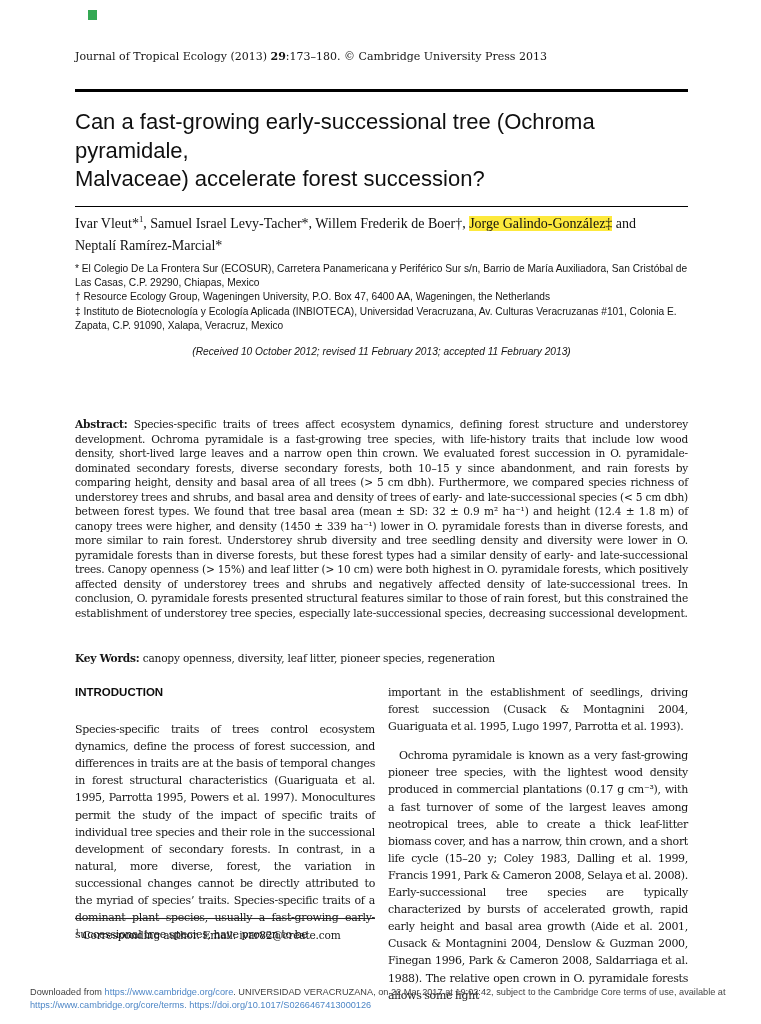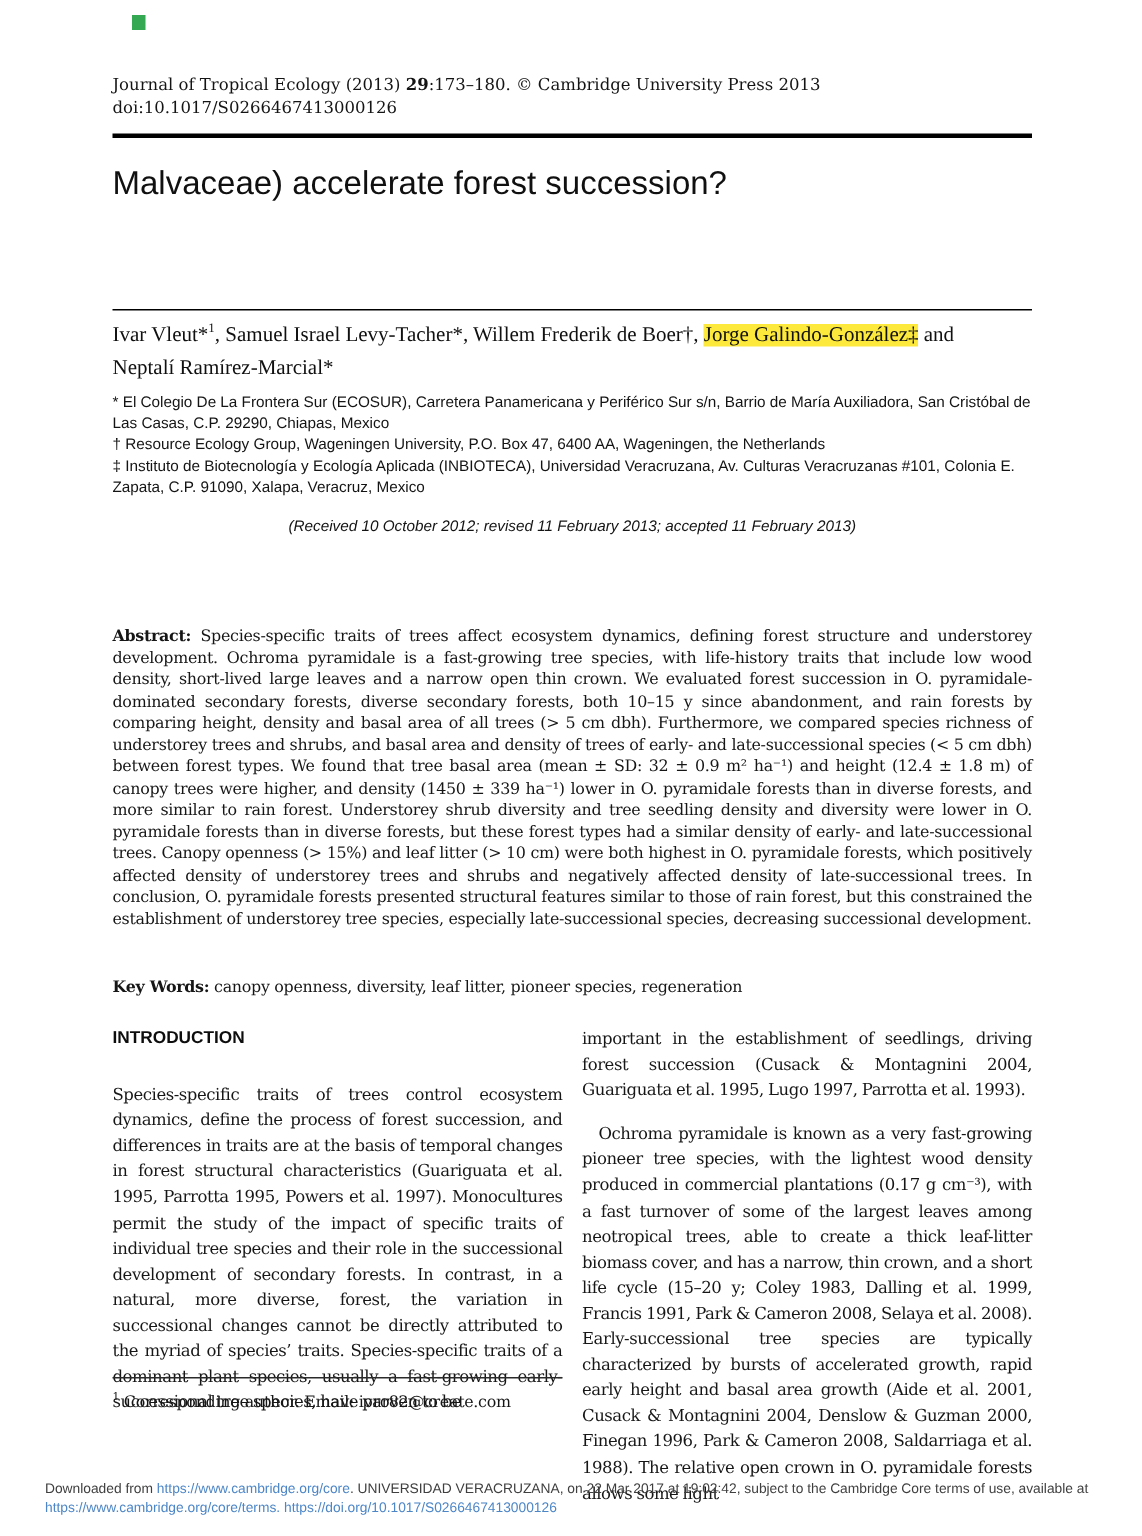--- a/index.html
+++ b/index.html
@@ -56,26 +56,26 @@
 </style>
 </head>
 <body>
 
 <div class="page">
 
   <div class="abs marker"></div>
 
   <div class="abs jref">
     <div><span class="it">Journal of Tropical Ecology</span><span> (2013) </span><span class="bd">29</span><span>:173–180. © Cambridge University Press 2013</span></div>
-    <div>doi:10.1017/S0266467413000126</div>
   </div>
 
   <div class="abs thick-rule"></div>
 
   <div class="abs title">
+    <div><span>Can a fast-growing early-successional tree (</span><span class="it">Ochroma pyramidale</span><span>,</span></div>
     <div>Malvaceae) accelerate forest succession?</div>
   </div>
 
   <div class="abs thin-rule"></div>
 
   <div class="abs authors">
     <div><span>Ivar Vleut*</span><span><sup>1</sup></span><span>, Samuel Israel Levy-Tacher*, Willem Frederik de Boer†, </span><span class="hl">Jorge Galindo-González‡</span><span> and</span></div>
     <div><span>Neptalí Ramírez-Marcial*</span></div>
   </div>
 

